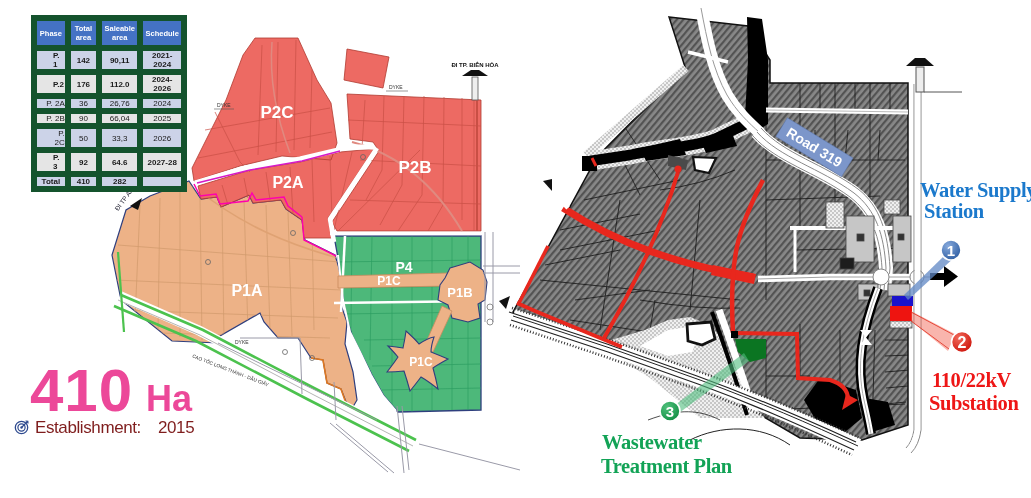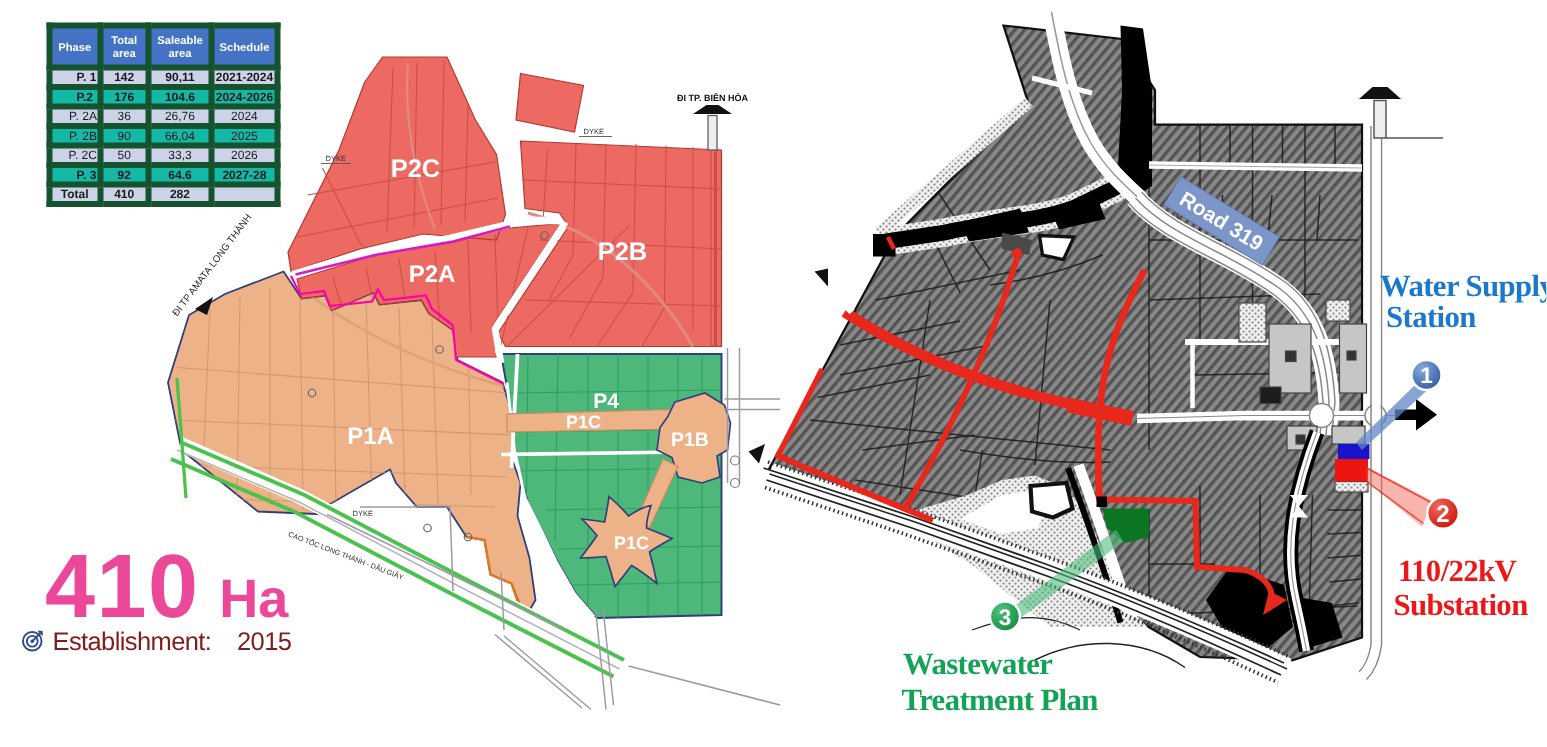--- a/index.html
+++ b/index.html
@@ -2,25 +2,25 @@
 <html><head>
 <meta charset="utf-8">
 <style>
   html,body{margin:0;padding:0;background:#fff;}
   #page{position:relative;width:1031px;height:498px;background:#fff;overflow:hidden;
         font-family:"Liberation Sans",sans-serif;}
   #mapsvg{position:absolute;left:0;top:0;}
   
   #tbl{position:absolute;left:31px;top:15px;width:156px;height:117px;
        border-collapse:collapse;font-family:"Liberation Sans",sans-serif;}
-  #tbl td{border:4px solid #14532d;padding:0;text-align:center;vertical-align:middle;
+  #tbl td{border:6px solid #14532d;padding:0;text-align:center;vertical-align:middle;
           font-size:8px;line-height:9px;color:#1a1a1a;}
   #tbl tr.h td{background:#4472c4;color:#fff;font-weight:bold;font-size:7.5px;height:24px;}
   #tbl tr.a td{background:#ccd3e8;}
-  #tbl tr.b td{background:#14b8a6;}
+  #tbl tr.b td{background:#e5e5e5;}
   #tbl td.l{text-align:left;padding-left:16px;}
   #tbl td.i{text-align:right;padding-left:9px;}
   #tbl tr.bold td{font-weight:bold;}
   
   #big{position:absolute;left:30px;top:361px;color:#ec4899;font-weight:bold;line-height:1;}
   #big .n{font-size:60px;letter-spacing:1px;}
   #big .h{font-size:36px;margin-left:13px;}
   .fact{position:absolute;left:14px;color:#7f1d1d;font-size:17px;letter-spacing:-0.4px;}
   .fact .ico{display:inline-block;vertical-align:-2px;margin-right:6px;}
   .fact .yr{position:absolute;left:144px;}
@@ -429,21 +429,21 @@
         </tr>
   <tr class="a bold">
           <td class="l">P. 1</td>
           <td>142</td>
           <td>90,11</td>
           <td>2021-2024</td>
         </tr>
   <tr class="b bold">
           <td class="l">P.2</td>
           <td>176</td>
-          <td>104.6</td>
+          <td>112.0</td>
           <td>2024-2026</td>
         </tr>
   <tr class="a">
           <td class="i">P. 2A</td>
           <td>36</td>
           <td>26,76</td>
           <td>2024</td>
         </tr>
   <tr class="b">
           <td class="i">P. 2B</td>

